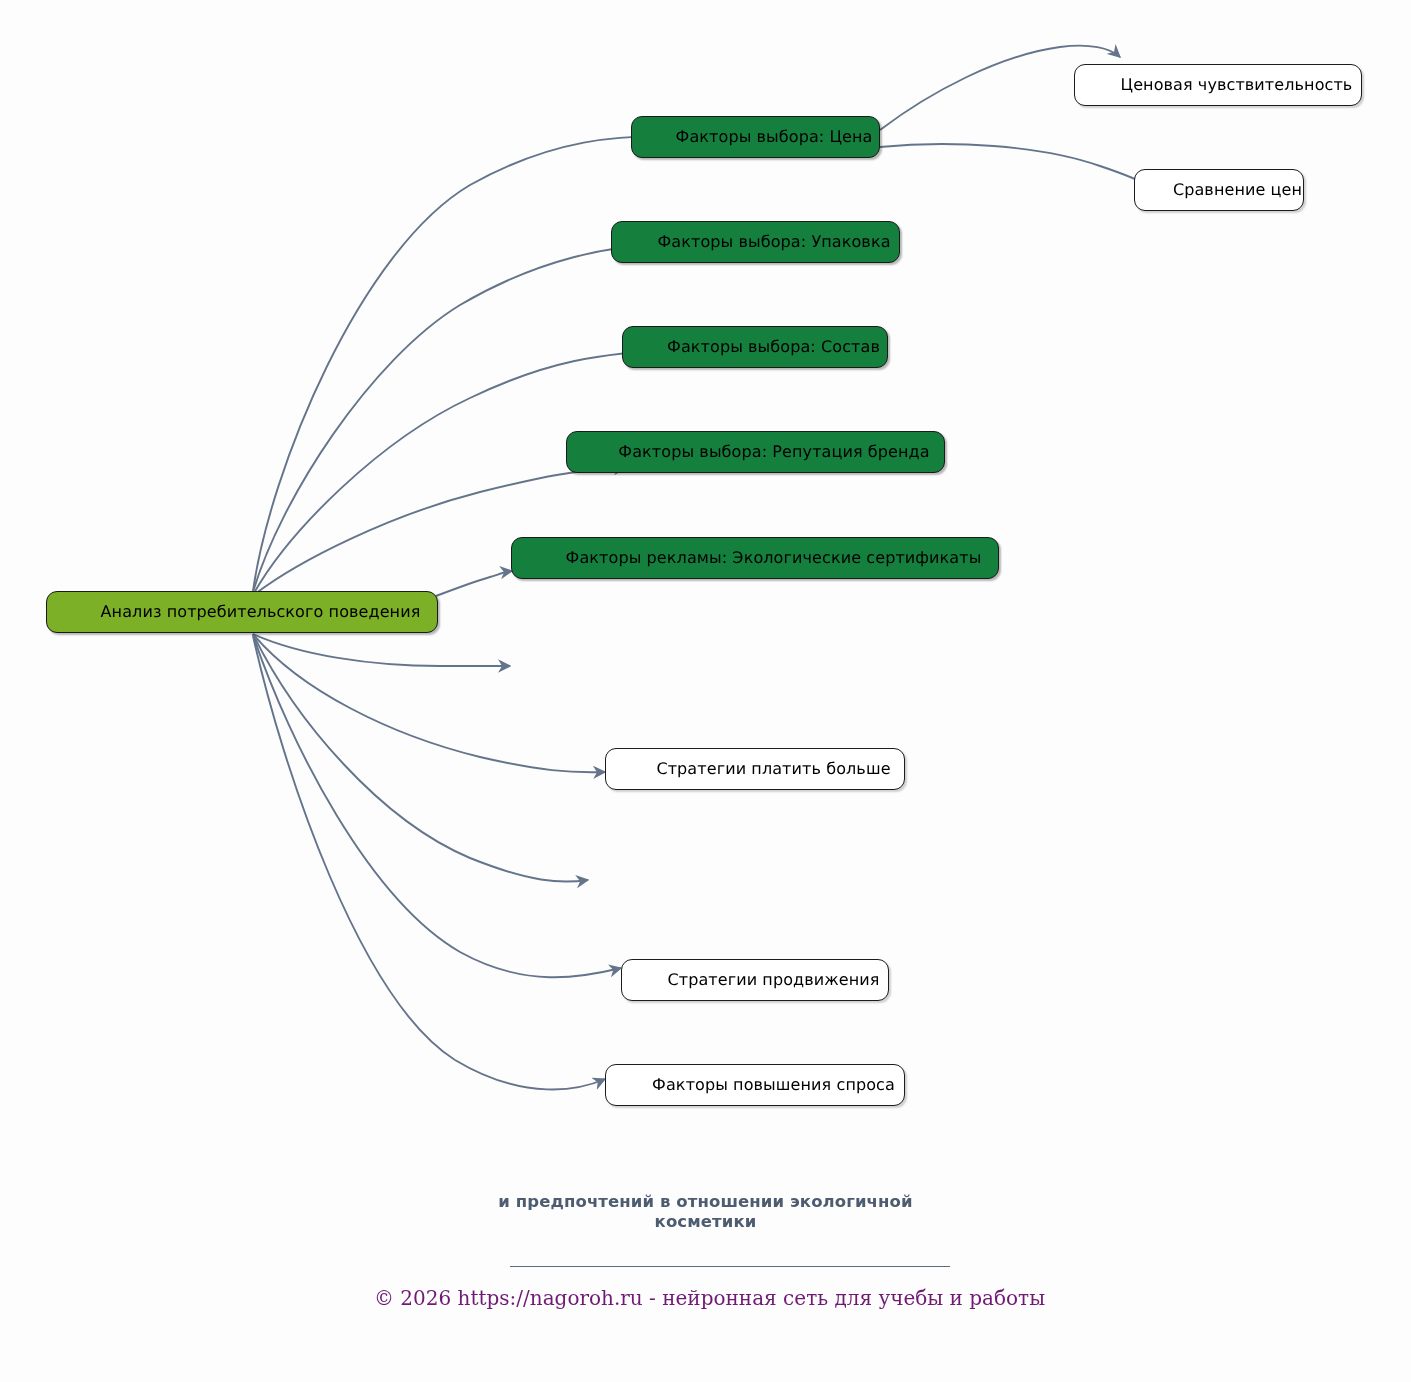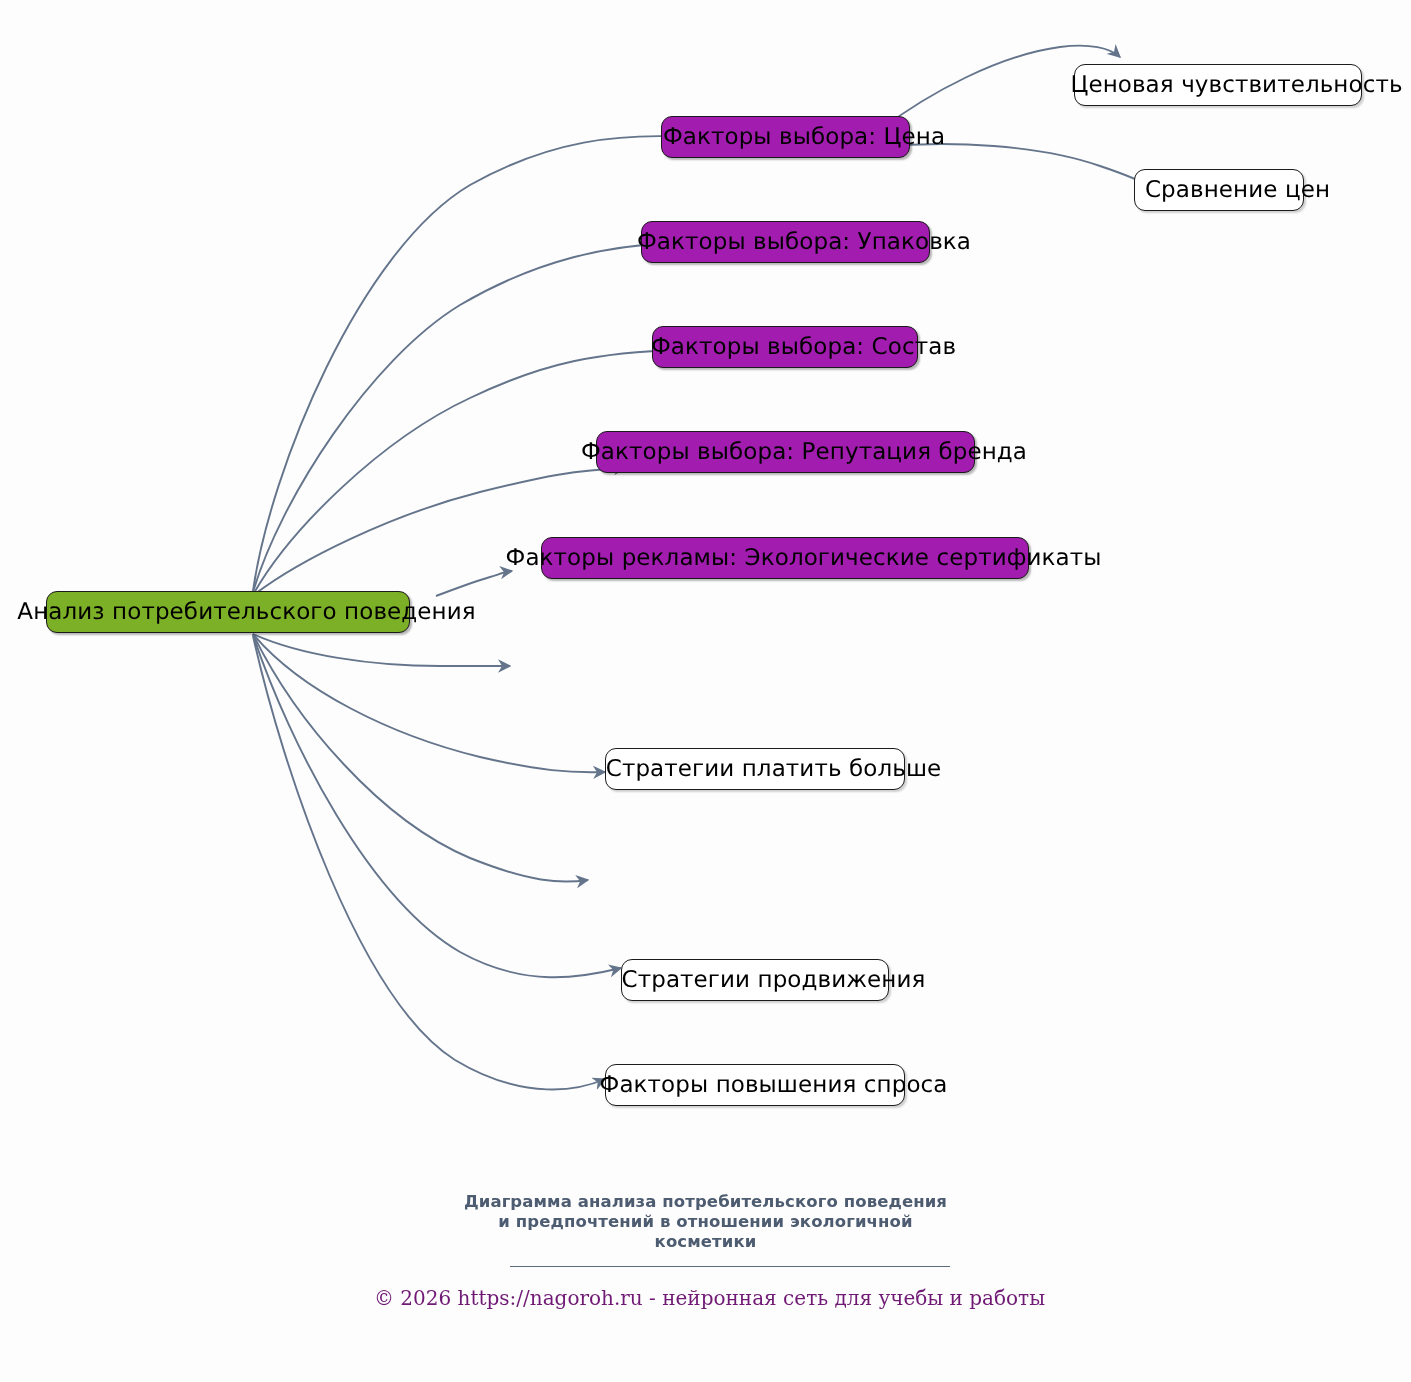--- a/index.html
+++ b/index.html
@@ -33,39 +33,38 @@
   }
 
   .node {
     position: absolute;
     box-sizing: border-box;
     display: flex;
     align-items: center;
     justify-content: center;
     border-radius: 11px;
     white-space: nowrap;
-    font-size: 23px;
+    font-size: 16px;
     line-height: 1;
     letter-spacing: 0.1px;
     color: #000000;
     text-rendering: geometricPrecision;
     padding-left: 37px;
   }
 
   .node-root {
     background: #7cb027;
     border: 1.6px solid #1a1a1a;
     box-shadow: 2px 2px 2px rgba(0,0,0,0.28);
   }
 
   .node-purple {
-    background: #a21caf;
+    background: #15803d;
     border: 1.6px solid #1a1a1a;
     box-shadow: 2px 2px 2px rgba(0,0,0,0.28);
-    margin-left: 30px;
   }
 
   .node-plain {
     background: #ffffff;
     border: 1.5px solid #1c1c1c;
     box-shadow: 2px 2px 2px rgba(0,0,0,0.18);
   }
 
   #caption {
     position: absolute;
@@ -134,21 +133,21 @@
       <path d="M 253 635 C 290 745 370 900 460 952 C 525 988 580 978 621 968"></path>
 
       <path d="M 253 636 C 283 770 360 1000 455 1060 C 525 1102 580 1090 605 1079"></path>
 
       <path d="M 880 130 C 930 92 1000 55 1060 47 C 1090 43 1110 48 1120 57"></path>
 
       <path d="M 880 147 C 950 140 1040 145 1100 166 C 1130 176 1145 183 1155 189"></path>
     </g>
   </svg>
 
-  <div class="node node-root" style="left:46px; top:591px; width:364px; height:42px;">
+  <div class="node node-root" style="left:46px; top:591px; width:392px; height:42px;">
     <span>Анализ потребительского поведения</span>
   </div>
 
   <div class="node node-purple" style="left:631px; top:116px; width:249px; height:42px;">
     <span>Факторы выбора: Цена</span>
   </div>
 
   <div class="node node-purple" style="left:611px; top:221px; width:289px; height:42px;">
     <span>Факторы выбора: Упаковка</span>
   </div>
@@ -181,21 +180,20 @@
 
   <div class="node node-plain" style="left:1074px; top:64px; width:288px; height:42px;">
     <span>Ценовая чувствительность</span>
   </div>
 
   <div class="node node-plain" style="left:1134px; top:169px; width:170px; height:42px;">
     <span>Сравнение цен</span>
   </div>
 
   <div id="caption">
-    <div>Диаграмма анализа потребительского поведения</div>
     <div>и предпочтений в отношении экологичной</div>
     <div>косметики</div>
   </div>
 
   <div id="divider"></div>
 
   <div id="copyright">© 2026 https://nagoroh.ru - нейронная сеть для учебы и работы</div>
 
 </div>
 

